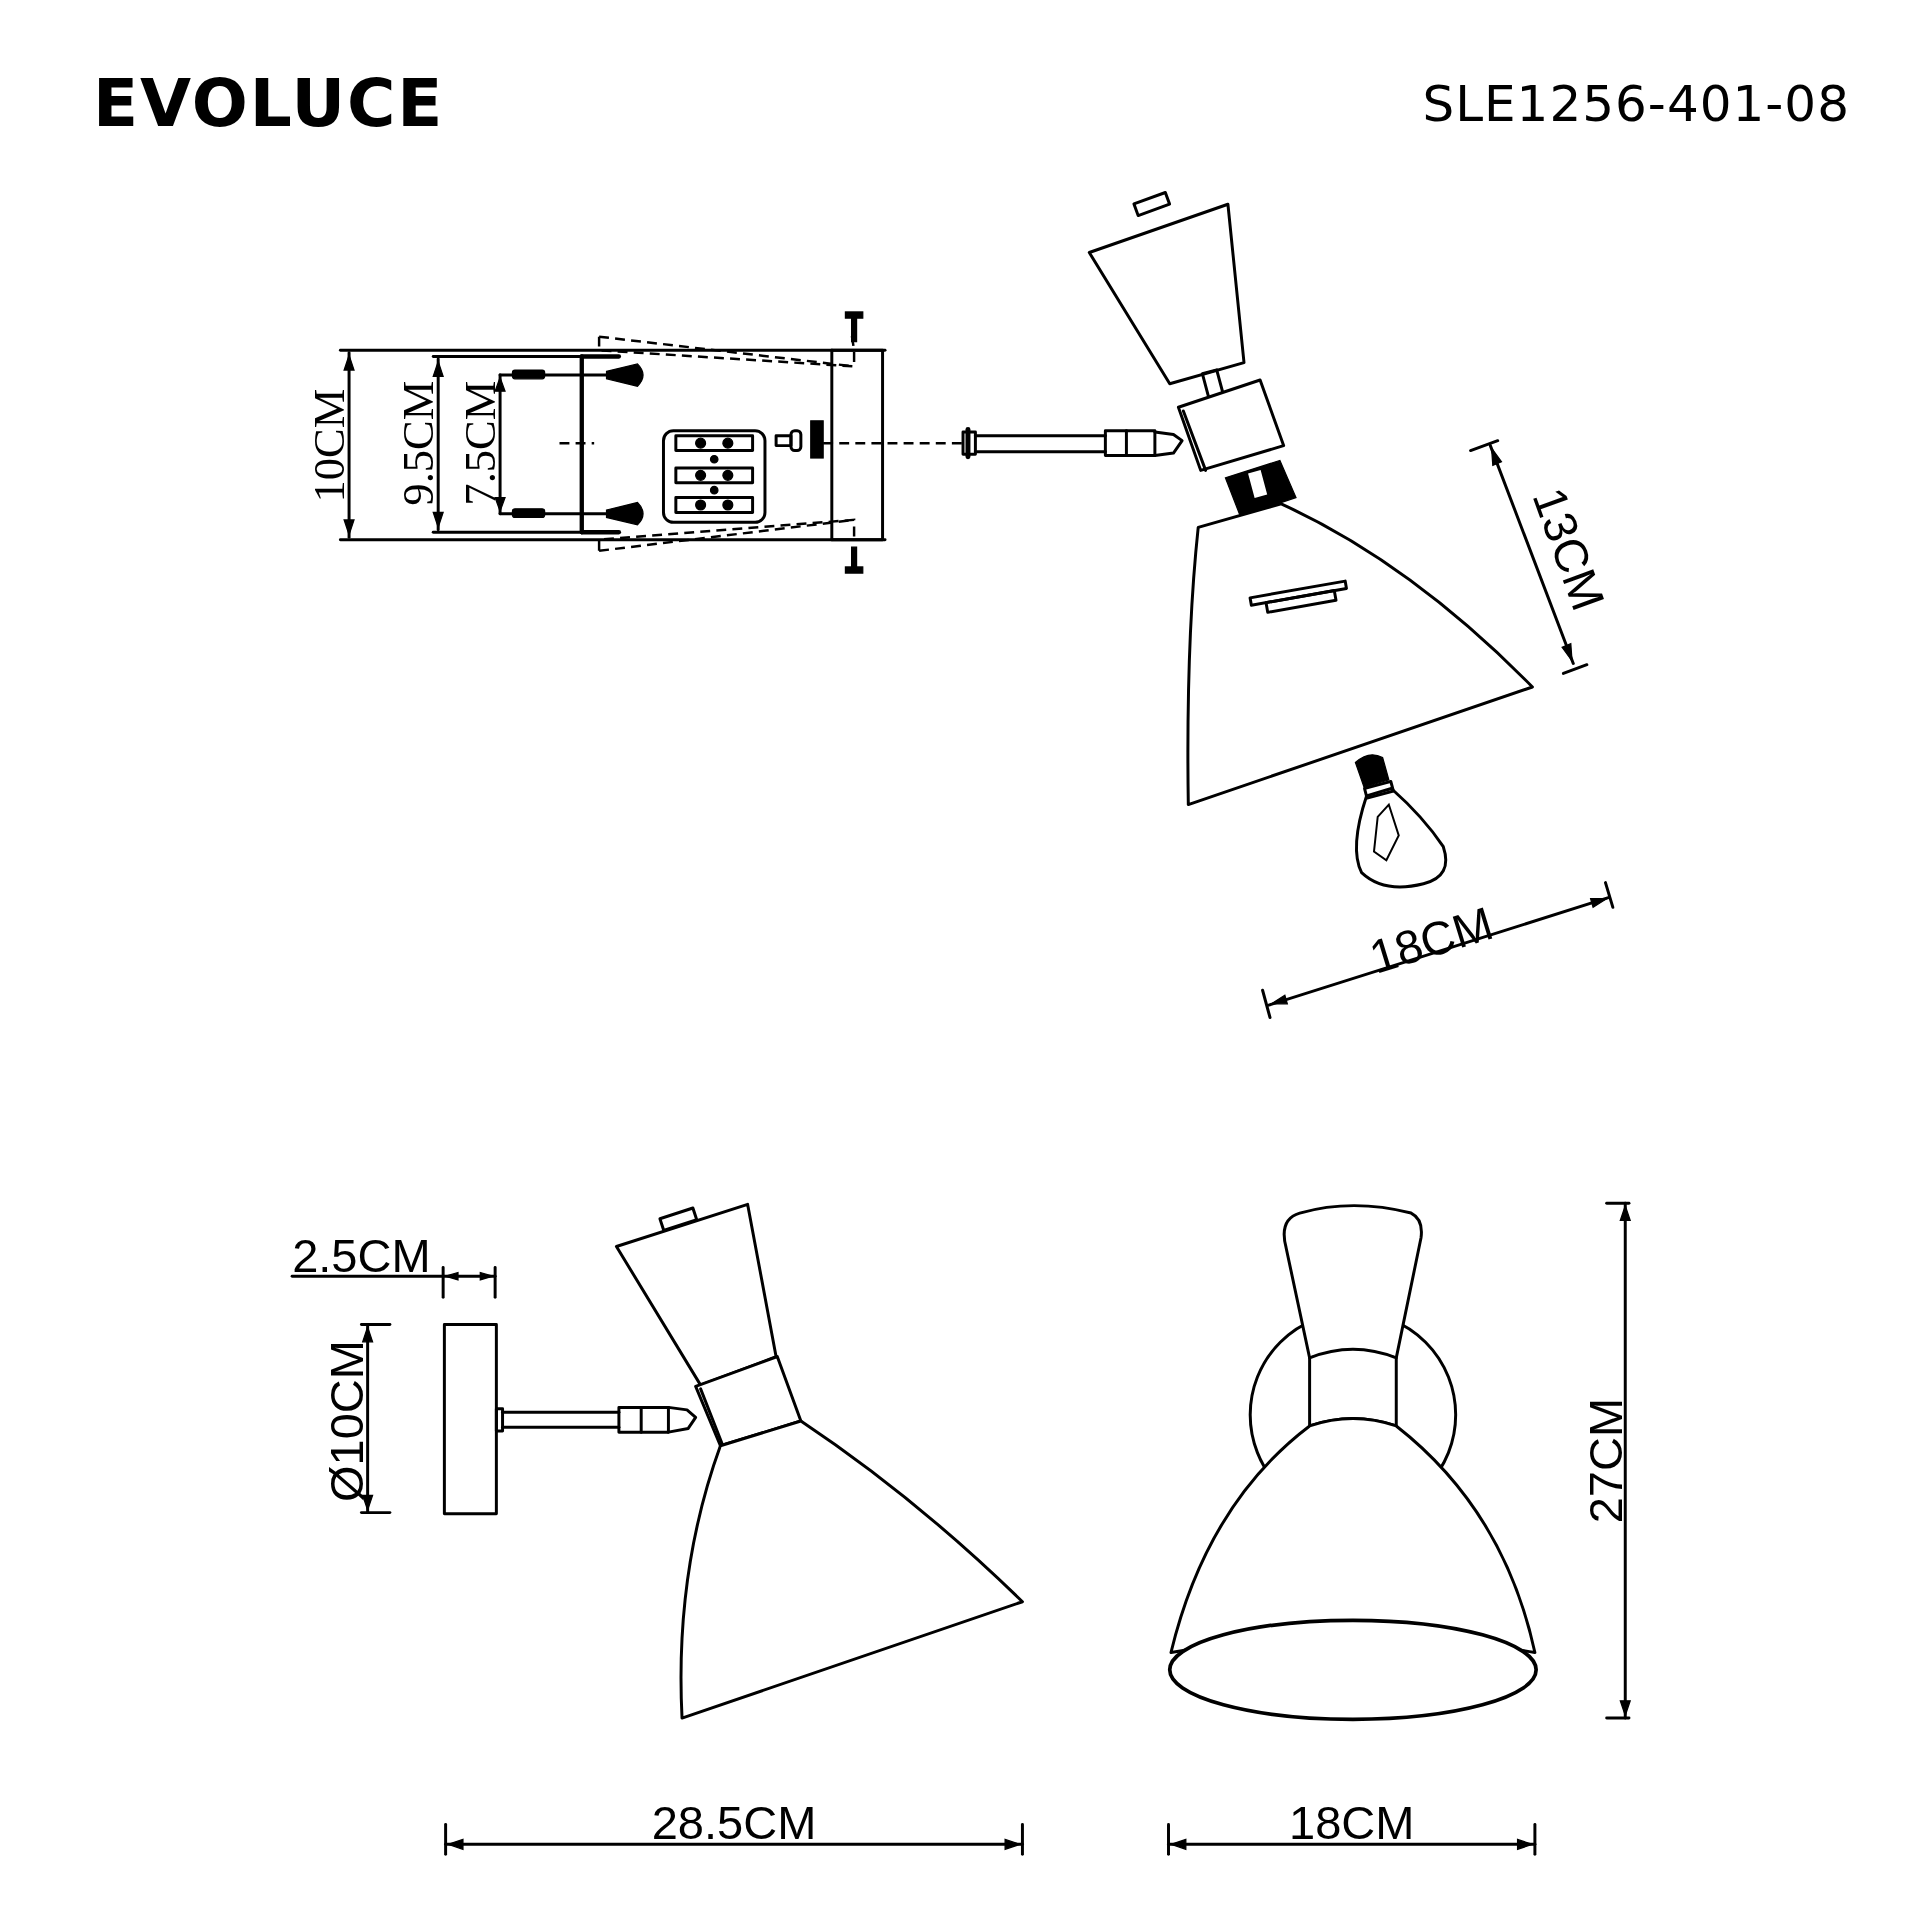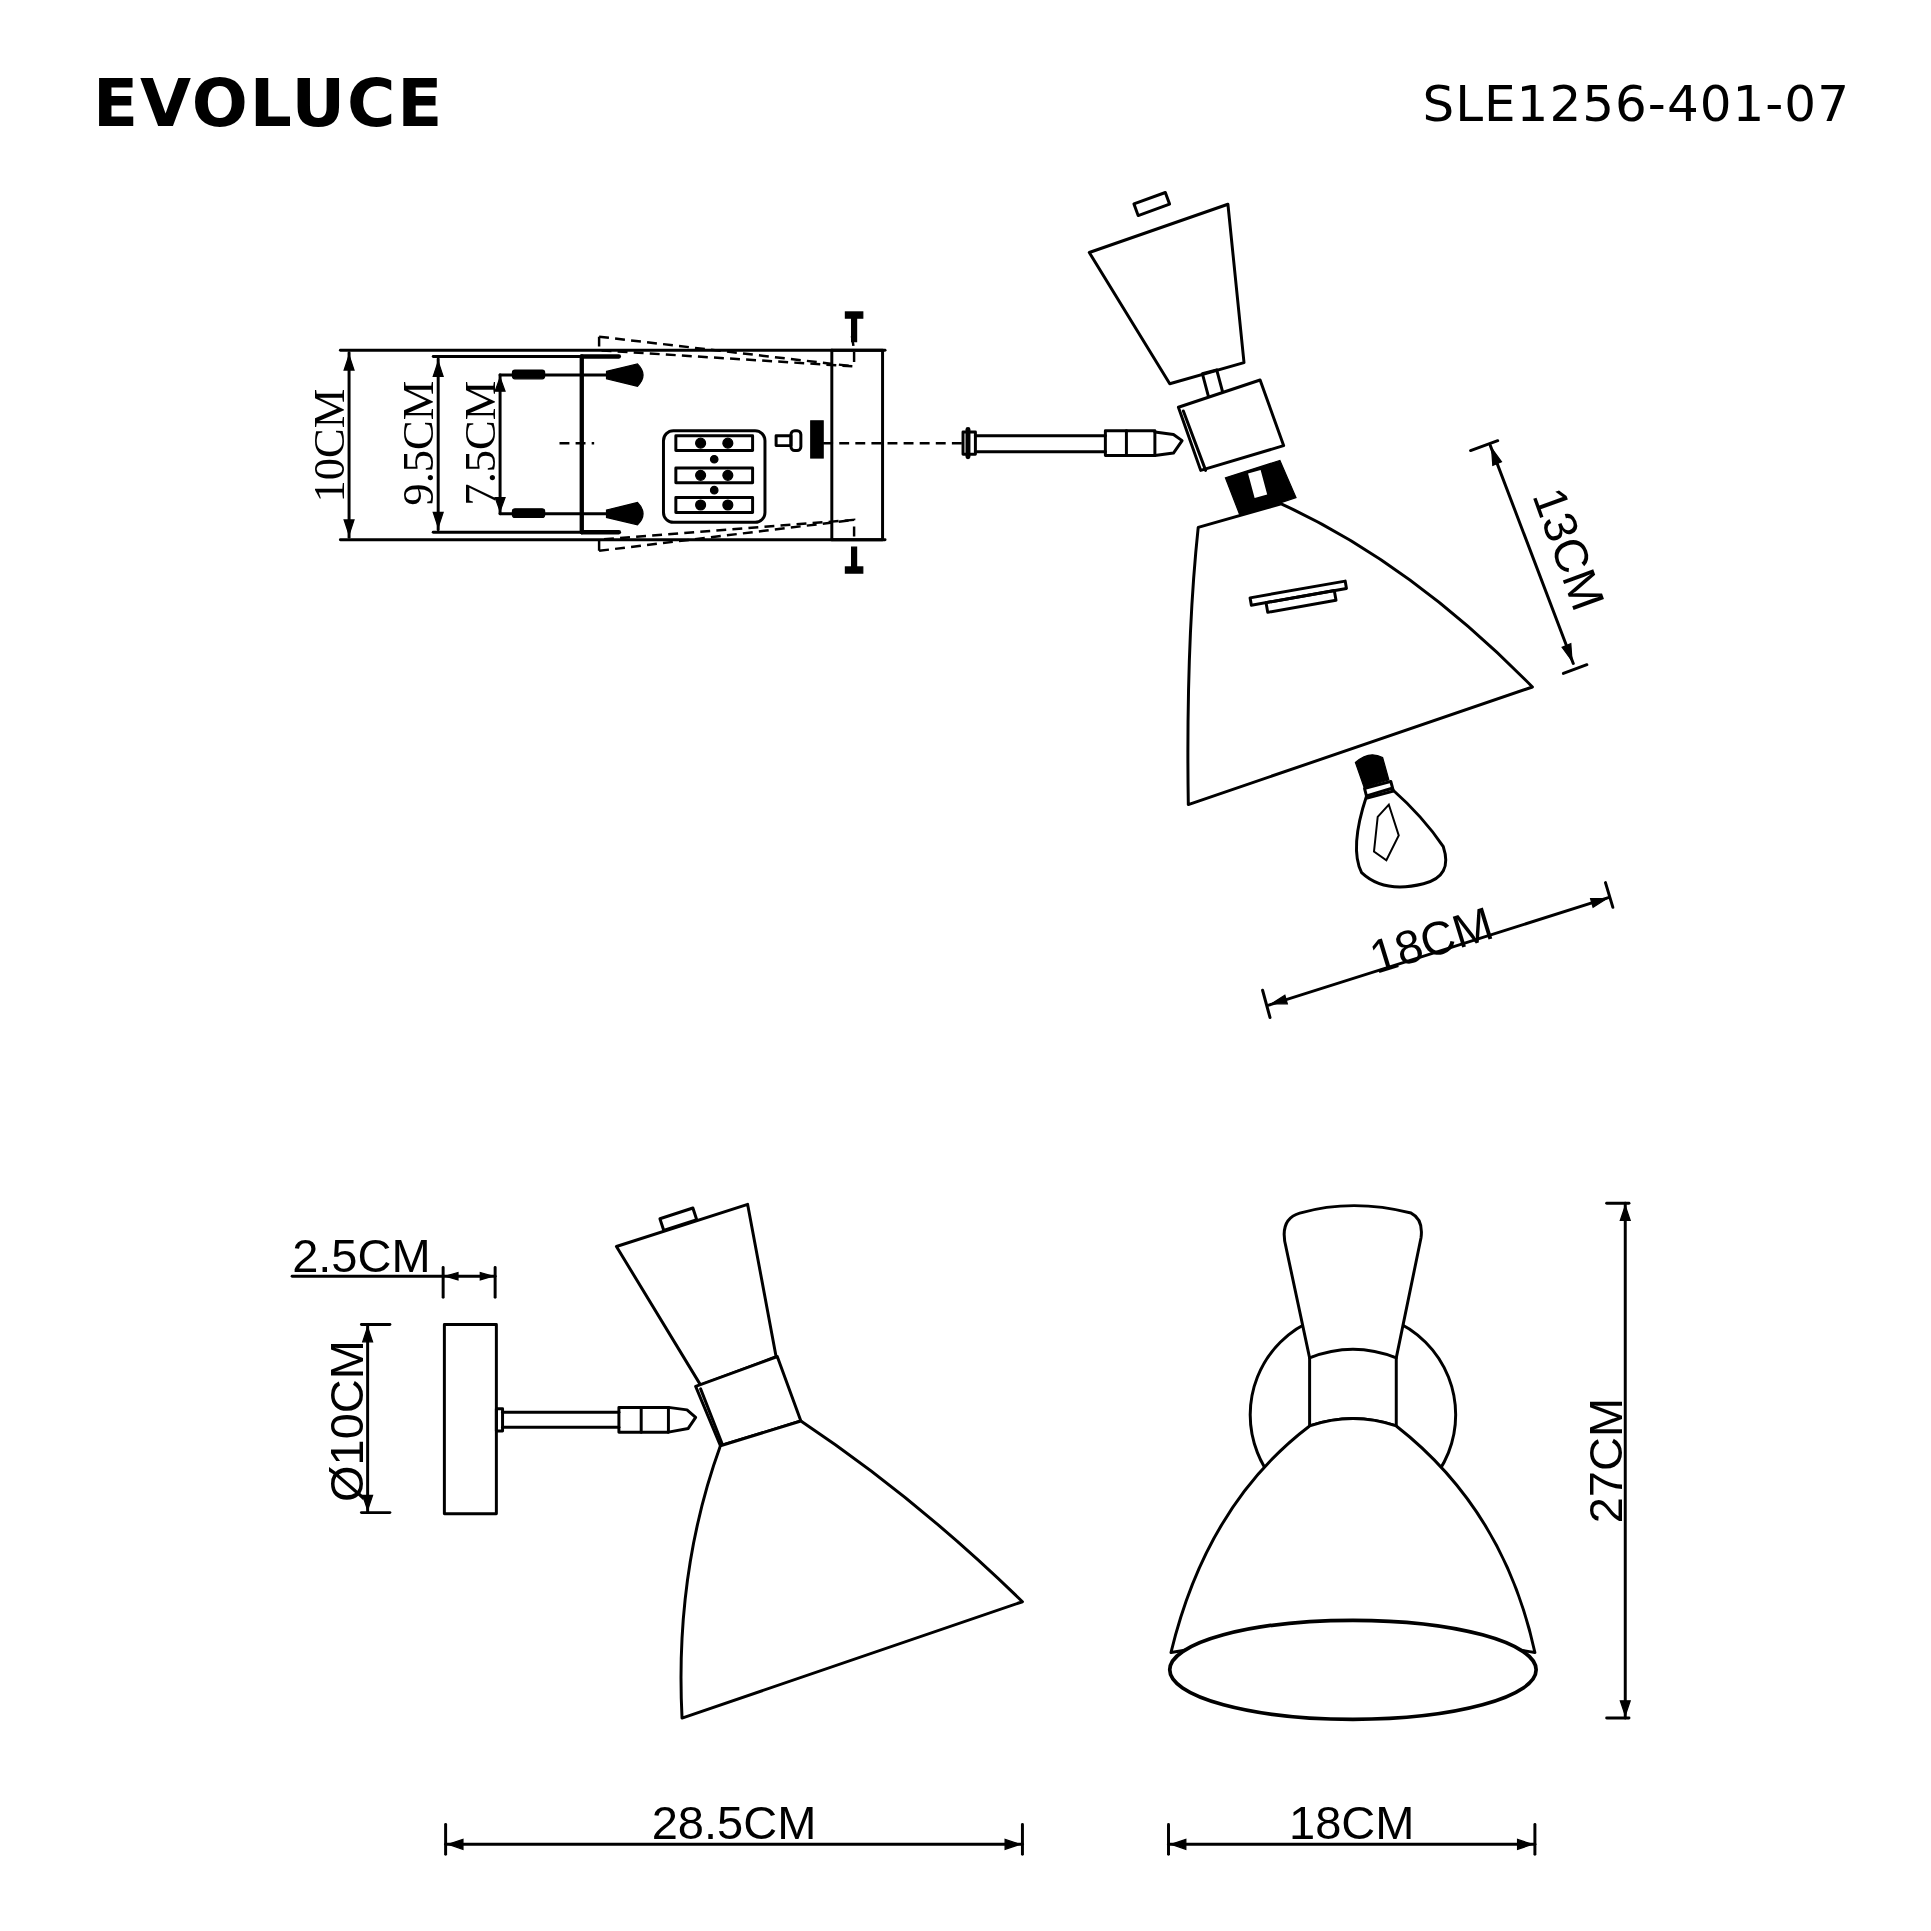--- a/index.html
+++ b/index.html
@@ -23,21 +23,21 @@
   .wht { fill: #fff; stroke: #000; stroke-width: 2.4; stroke-linejoin: round; }
   .dimtxt-serif { font-family: "Liberation Serif", serif; font-size: 36px; fill: #000; }
   .dimtxt-sans { font-family: "Liberation Sans", sans-serif; font-size: 38px; fill: #000; }
 </style>
 </head>
 <body>
 
 <div class="sheet">
 
   <div class="brand">EVOLUCE</div>
-  <div class="model">SLE1256-401-07</div>
+  <div class="model">SLE1256-401-08</div>
 
   <svg class="drawing" viewBox="0 0 1560 1560" xmlns="http://www.w3.org/2000/svg">
 
     <g>
 
       <line class="ln" x1="275" y1="283" x2="715" y2="283"></line>
       <line class="ln" x1="275" y1="436" x2="715" y2="436"></line>
       <line class="ln" x1="282" y1="285" x2="282" y2="434"></line>
       <polygon class="blk" points="282,287 278,299 286,299"></polygon>
       <polygon class="blk" points="282,432 278,420 286,420"></polygon>

